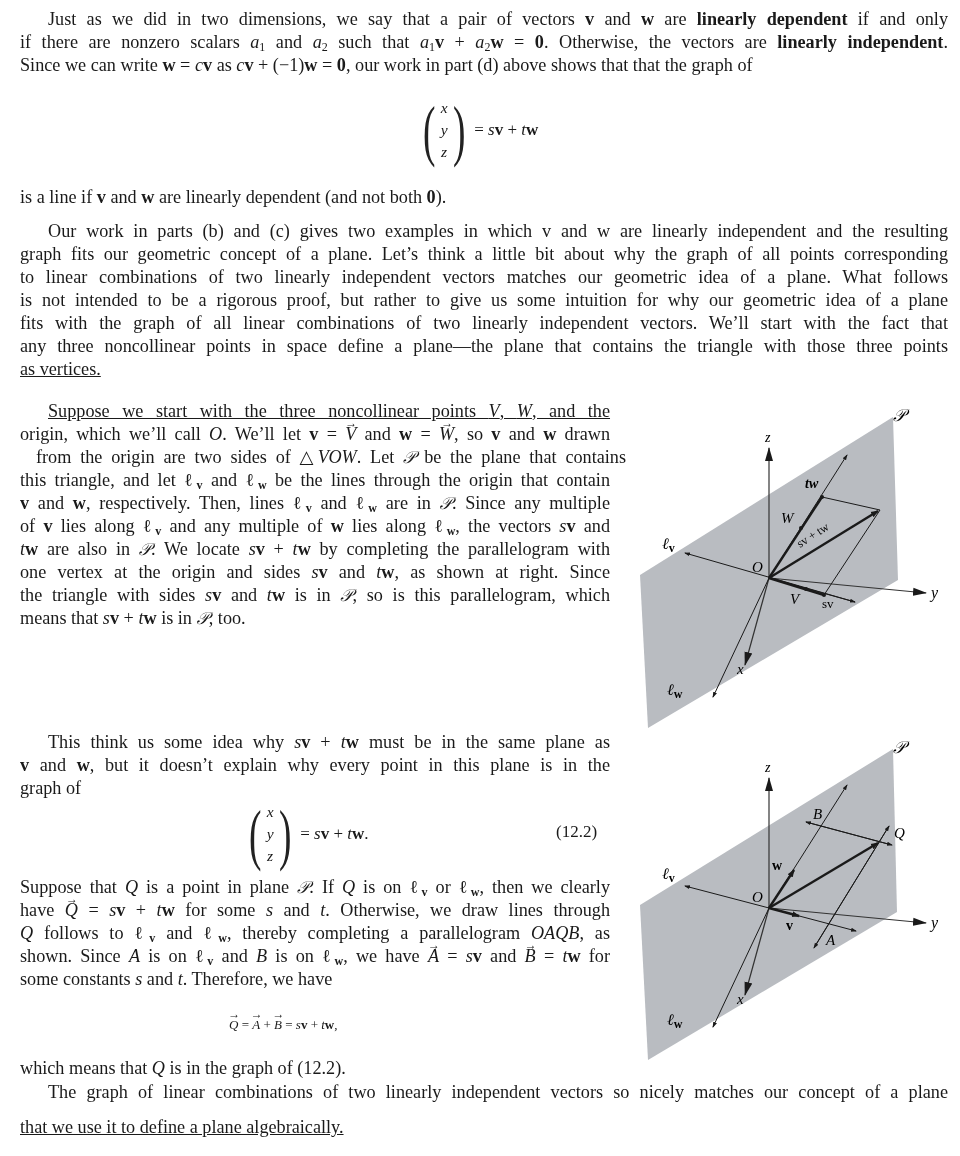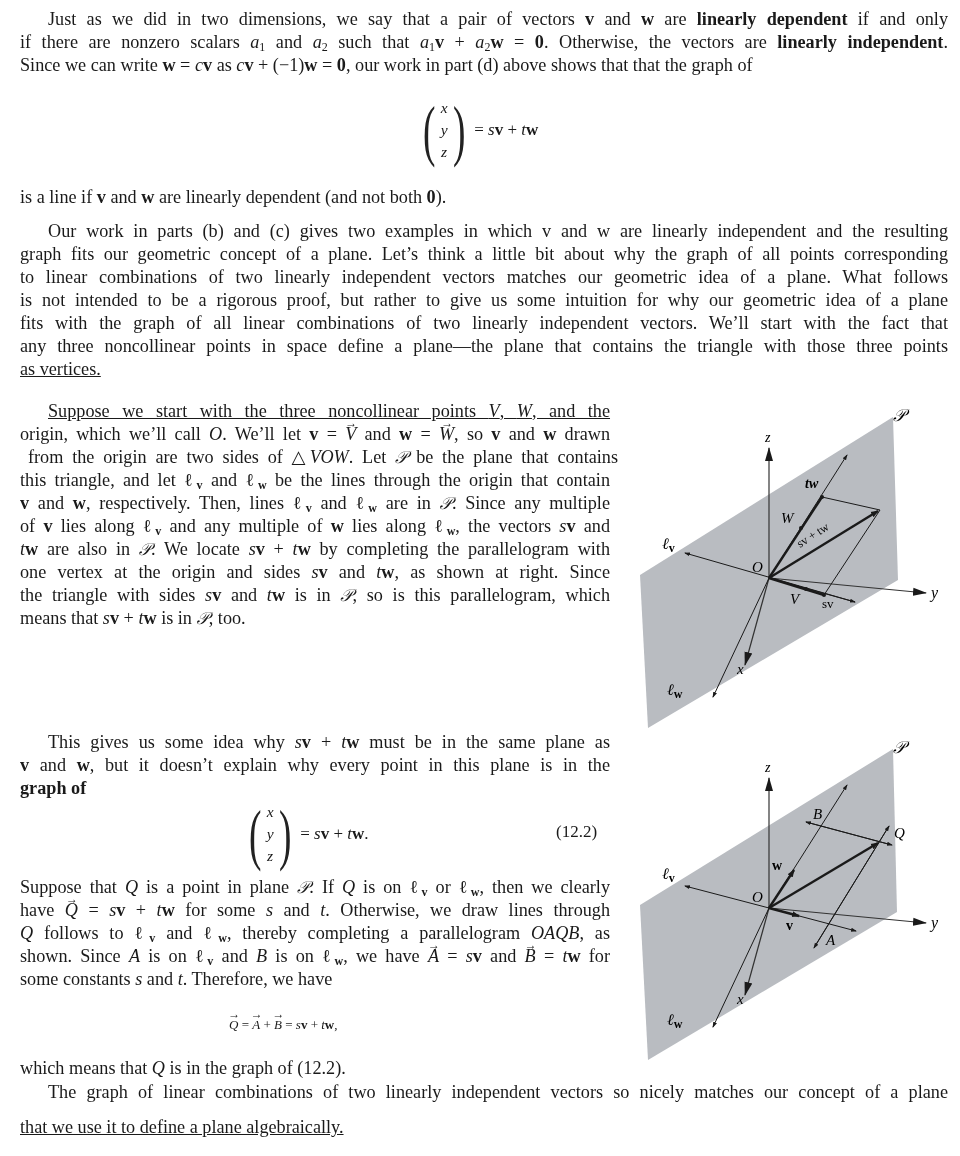--- a/index.html
+++ b/index.html
@@ -65,21 +65,21 @@
   <div class="row" style="left:20px; top:358px;text-decoration:underline;">as vertices.</div>
 </div>
 
 <div>
   <div class="row" style="left:48px; top:400px; width:562px; text-align:justify; text-align-last:justify;text-decoration:underline;">
     <span>Suppose we start with the three noncollinear points </span><i>V</i><span>, </span><i>W</i><span>, and the</span>
   </div>
   <div class="row" style="left:20px; top:423px; width:590px; text-align:justify; text-align-last:justify;">
     <span>origin, which we’ll call </span><i>O</i><span>. We’ll let </span><b>v</b><span> = </span><span class="vec">V</span><span> and </span><b>w</b><span> = </span><span class="vec">W</span><span>, so </span><b>v</b><span> and </span><b>w</b><span> drawn</span>
   </div>
-  <div class="row" style="left:28px; top:446px; width:590px; text-align:justify; text-align-last:justify;">
+  <div class="row" style="left:36px; top:446px; width:590px; text-align:justify; text-align-last:justify;">
     <span>from the origin are two sides of △</span><i>VOW</i><span>. Let </span><span class="cal">𝒫</span><span> be the plane that contains</span>
   </div>
   <div class="row" style="left:20px; top:469px; width:590px; text-align:justify; text-align-last:justify;">
     <span>this triangle, and let ℓ</span><sub class="b">v</sub><span> and ℓ</span><sub class="b">w</sub><span> be the lines through the origin that contain</span>
   </div>
   <div class="row" style="left:20px; top:492px; width:590px; text-align:justify; text-align-last:justify;">
     <b>v</b><span> and </span><b>w</b><span>, respectively. Then, lines ℓ</span><sub class="b">v</sub><span> and ℓ</span><sub class="b">w</sub><span> are in </span><span class="cal">𝒫</span><span>. Since any multiple</span>
   </div>
   <div class="row" style="left:20px; top:515px; width:590px; text-align:justify; text-align-last:justify;">
     <span>of </span><b>v</b><span> lies along ℓ</span><sub class="b">v</sub><span> and any multiple of </span><b>w</b><span> lies along ℓ</span><sub class="b">w</sub><span>, the vectors </span><i>s</i><b>v</b><span> and</span>
@@ -93,26 +93,26 @@
   <div class="row" style="left:20px; top:584px; width:590px; text-align:justify; text-align-last:justify;">
     <span>the triangle with sides </span><i>s</i><b>v</b><span> and </span><i>t</i><b>w</b><span> is in </span><span class="cal">𝒫</span><span>, so is this parallelogram, which</span>
   </div>
   <div class="row" style="left:20px; top:607px;">
     <span>means that </span><i>s</i><b>v</b><span> + </span><i>t</i><b>w</b><span> is in </span><span class="cal">𝒫</span><span>, too.</span>
   </div>
 </div>
 
 <div>
   <div class="row" style="left:48px; top:731px; width:562px; text-align:justify; text-align-last:justify;">
-    <span>This gives us some idea why </span><i>s</i><b>v</b><span> + </span><i>t</i><b>w</b><span> must be in the same plane as</span>
+    <span>This think us some idea why </span><i>s</i><b>v</b><span> + </span><i>t</i><b>w</b><span> must be in the same plane as</span>
   </div>
   <div class="row" style="left:20px; top:754px; width:590px; text-align:justify; text-align-last:justify;">
     <b>v</b><span> and </span><b>w</b><span>, but it doesn’t explain why every point in this plane is in the</span>
   </div>
-  <div class="row" style="left:20px; top:777px;font-weight:bold;">
+  <div class="row" style="left:20px; top:777px;">
     <span>graph of</span>
   </div>
 </div>
 
 <div class="matrix" style="left:244px; top:800px;">
   <span class="paren">(</span>
   <div class="mcol">
     <span>x</span>
     <span>y</span>
     <span>z</span>

